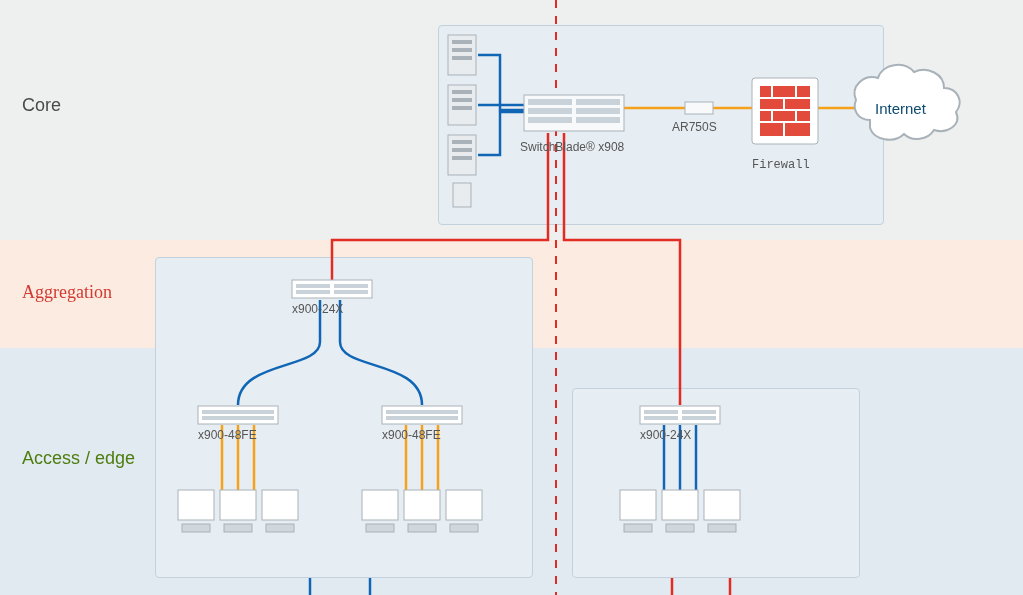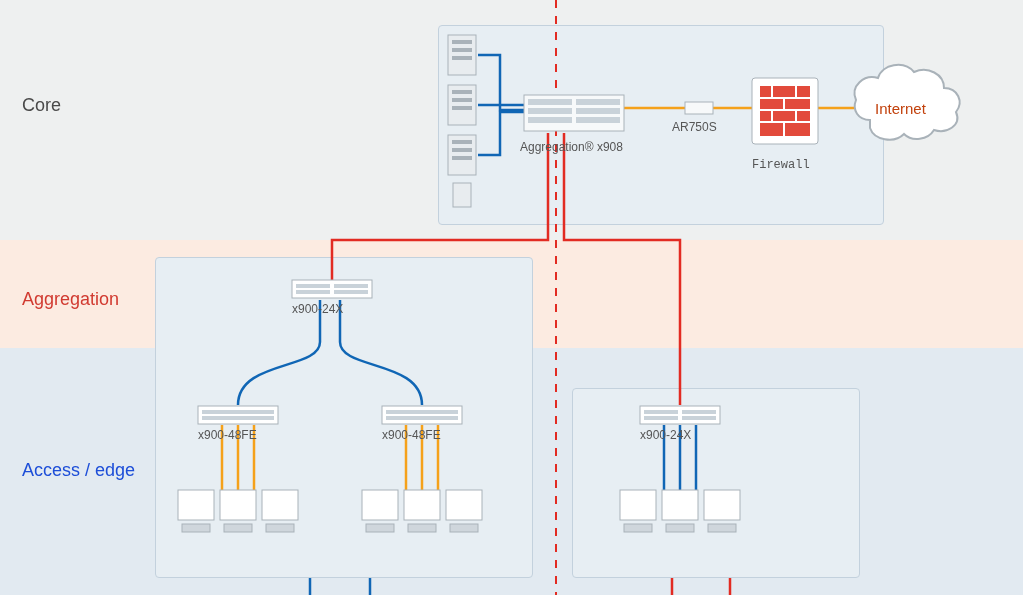--- a/index.html
+++ b/index.html
@@ -4,29 +4,29 @@
 <style>
   * { margin: 0; padding: 0; box-sizing: border-box; }
   body { font-family: Arial, Helvetica, sans-serif; background: #000; width: 1023px; height: 595px; overflow: hidden; position: relative; }
   .canvas { width: 1023px; height: 595px; background: #eef0f0; position: relative; }
   .layer { position: absolute; left: 0; width: 1023px; }
   .layer-core { top: 6px; height: 234px; background: #eef0f0; }
   .layer-agg { top: 240px; height: 108px; background: #fcebe1; }
   .layer-bottom { top: 348px; height: 247px; background: #e2eaf1; }
   .layer-label { position: absolute; left: 22px; font-size: 18px; }
   .lbl-core { top: 95px; color: #4a4a4a; }
-  .lbl-agg { top: 289px; color: #d13a30; }
-  .lbl-access { top: 460px; color: #1d4ed8; }
+  .lbl-agg { top: 282px; color: #d13a30; font-family: Liberation Serif, serif; }
+  .lbl-access { top: 448px; color: #4d7c0f; }
   .box { position: absolute; background: #e7eef3; border: 1px solid #c3d1dd; border-radius: 4px; }
   .box-core { left: 438px; top: 25px; width: 446px; height: 200px; }
   .box-left { left: 155px; top: 257px; width: 378px; height: 321px; }
   .box-right { left: 572px; top: 388px; width: 288px; height: 190px; }
   svg.wires { position: absolute; left: 0; top: 0; pointer-events: none; }
   .dev-label { position: absolute; font-size: 12px; color: #555; }
-  .internet-txt { position: absolute; font-size: 15px; color: #c2410c; }
+  .internet-txt { position: absolute; font-size: 15px; color: #0c4a6e; }
 </style>
 </head>
 <body>
 
 <div class="canvas">
 
   <div class="layer layer-core"></div>
   <div class="layer layer-agg"></div>
   <div class="layer layer-bottom"></div>
 
@@ -179,21 +179,21 @@
     <g>
       <rect x="620" y="490" width="36" height="30" fill="#fff" stroke="#a9b2b9"></rect>
         <rect x="624" y="524" width="28" height="8" fill="#cfd6dc" stroke="#a9b2b9"></rect>
       <rect x="662" y="490" width="36" height="30" fill="#fff" stroke="#a9b2b9"></rect>
         <rect x="666" y="524" width="28" height="8" fill="#cfd6dc" stroke="#a9b2b9"></rect>
       <rect x="704" y="490" width="36" height="30" fill="#fff" stroke="#a9b2b9"></rect>
         <rect x="708" y="524" width="28" height="8" fill="#cfd6dc" stroke="#a9b2b9"></rect>
     </g>
   </svg>
 
-  <div class="dev-label" style="left:520px; top:140px; width:120px;">Aggregation® x908</div>
+  <div class="dev-label" style="left:520px; top:140px; width:120px;">SwitchBlade® x908</div>
   <div class="dev-label" style="left:672px; top:120px; width:60px;">AR750S</div>
   <div class="dev-label" style="left:752px; top:158px; width:66px;font-family:Liberation Mono, monospace;">Firewall</div>
   <div class="internet-txt" style="left:875px; top:100px;">Internet</div>
 
   <div class="dev-label" style="left:292px; top:302px; width:80px;">x900-24X</div>
   <div class="dev-label" style="left:198px; top:428px; width:80px;">x900-48FE</div>
   <div class="dev-label" style="left:382px; top:428px; width:80px;">x900-48FE</div>
   <div class="dev-label" style="left:640px; top:428px; width:80px;">x900-24X</div>
 
 </div>

